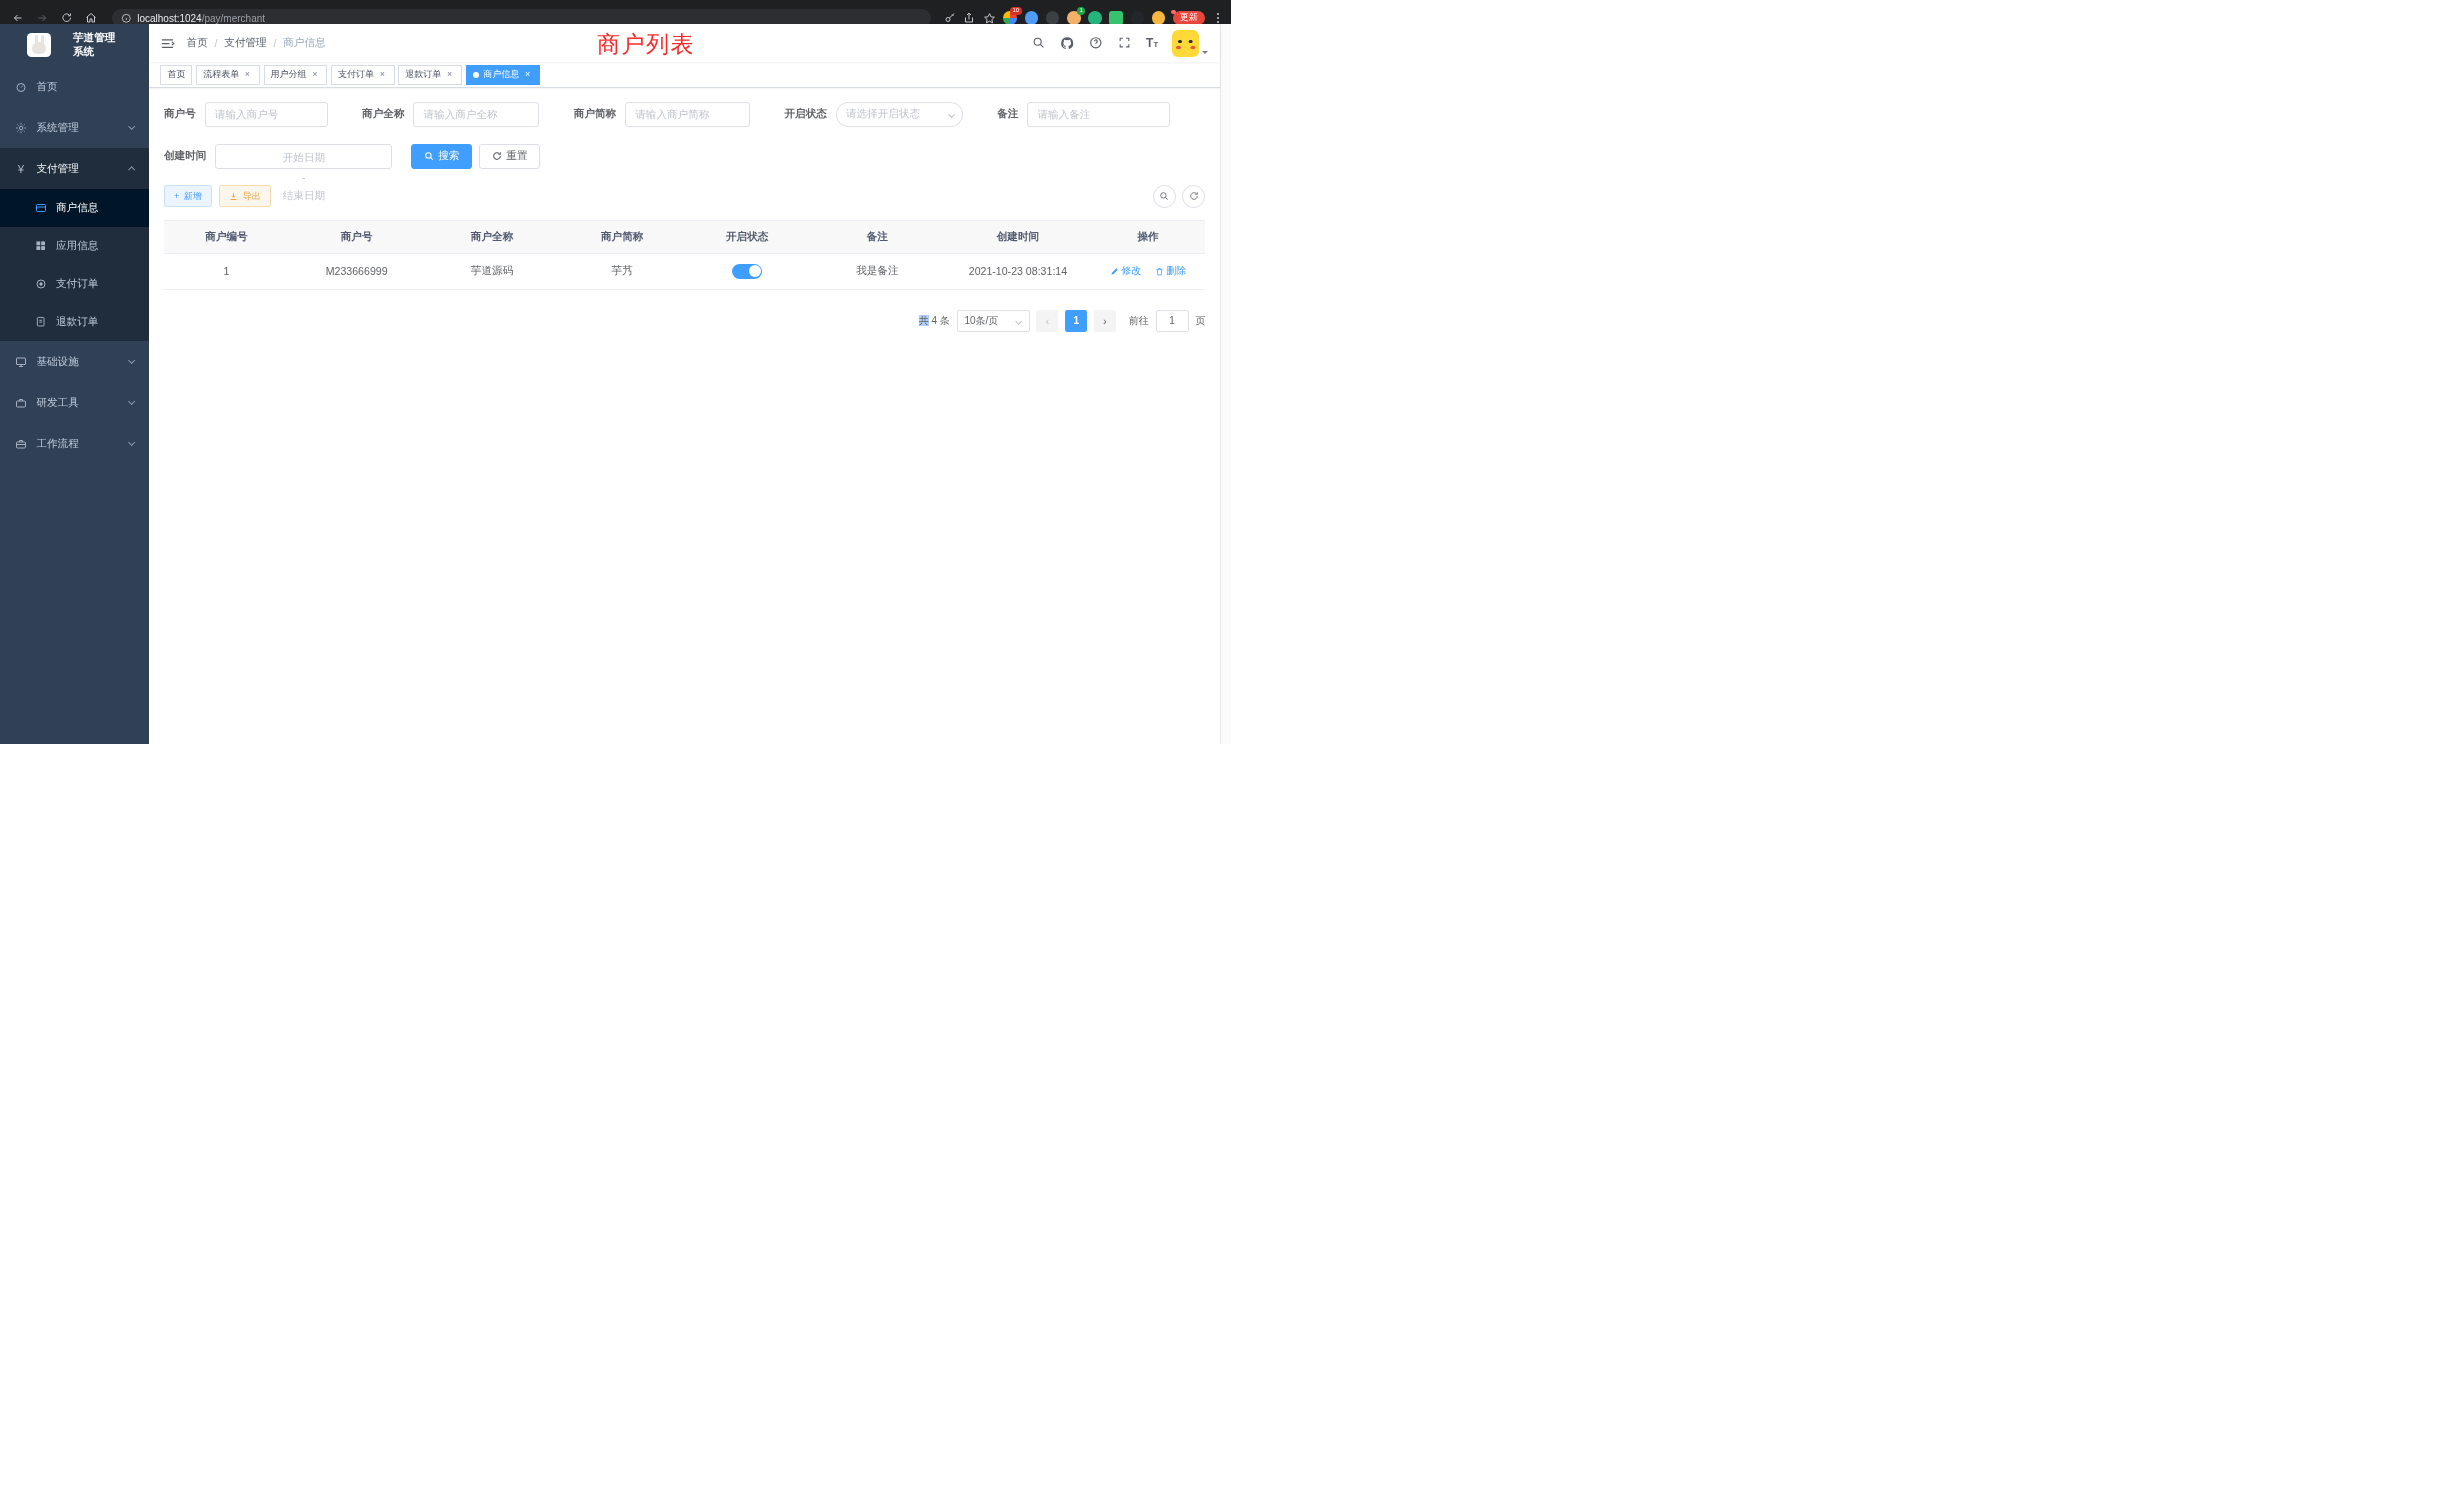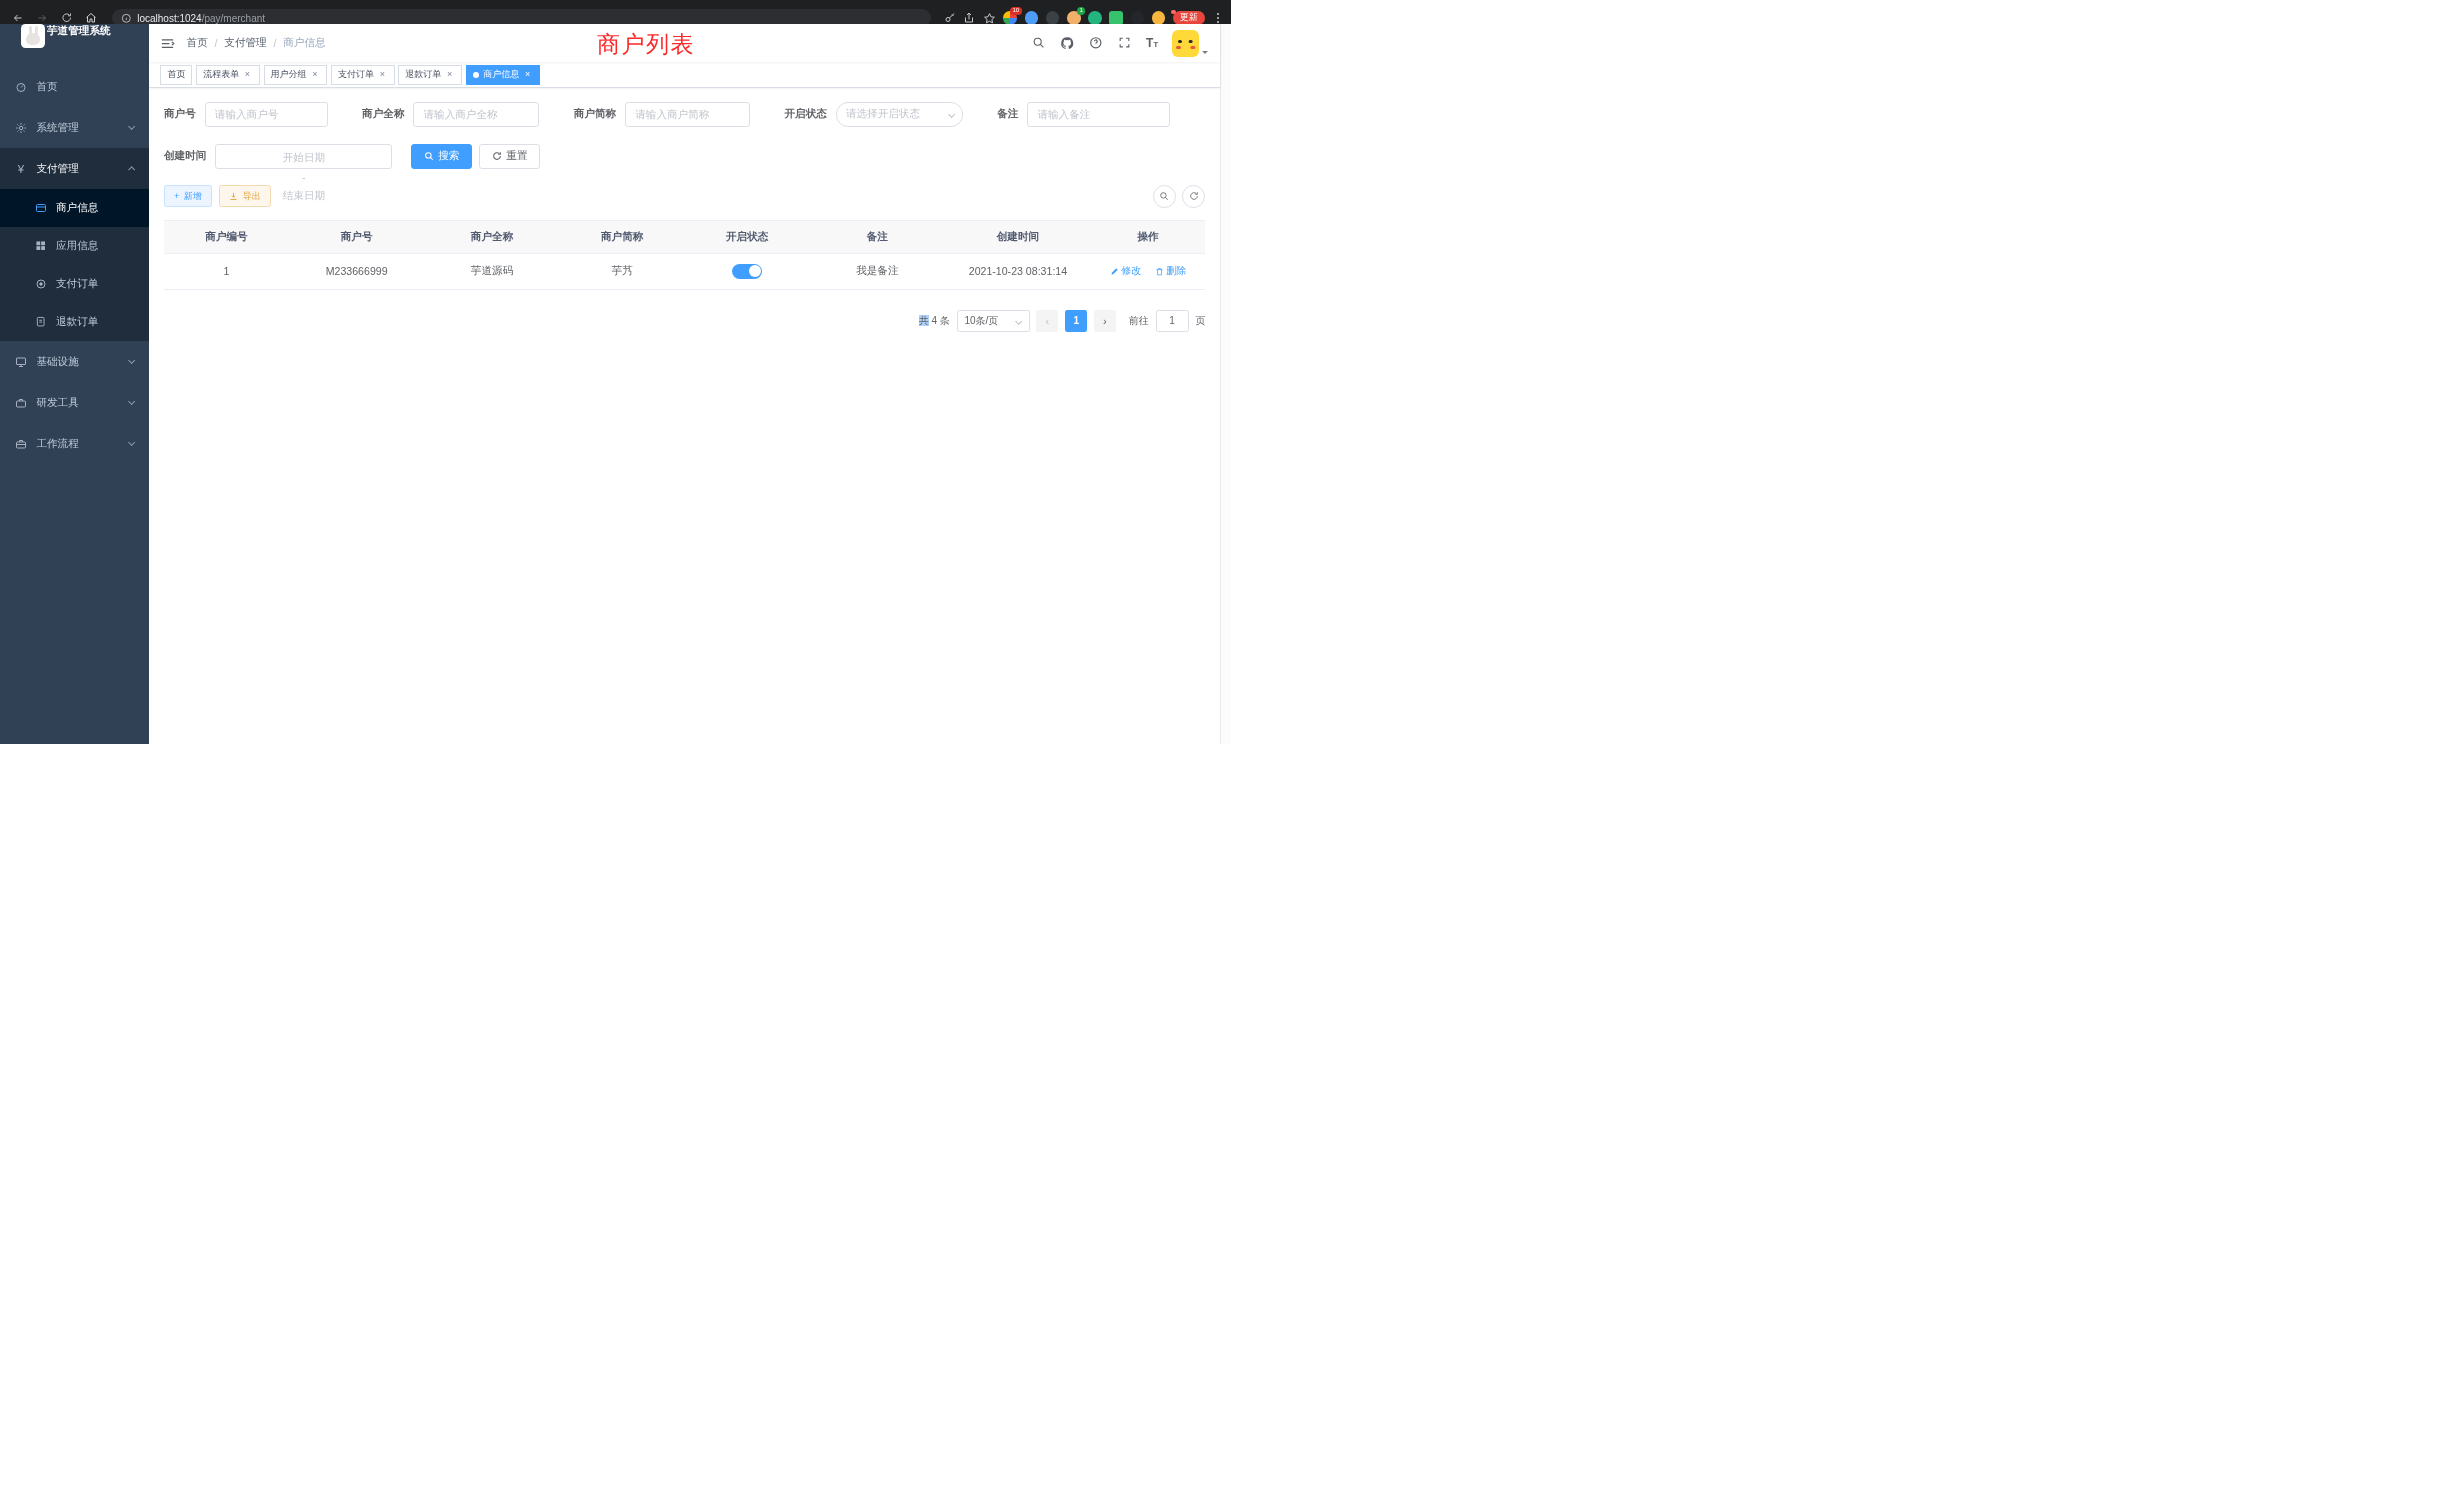--- a/index.html
+++ b/index.html
@@ -27,21 +27,21 @@
   .update-pill .dot{position:absolute;top:-1.5px;left:-1.5px;width:4.5px;height:4.5px;background:#ff6b60;border-radius:50%;}
   .menu-dots{display:flex;flex-direction:column;gap:1.5px;padding:1.5px 4.5px;cursor:pointer;}
   .menu-dots i{width:2.3px;height:2.3px;border-radius:50%;background:#c8cbd0;}
 
   
   .app{position:absolute;top:24px;left:0;right:0;bottom:0;display:flex;}
   .scroll-gutter{position:absolute;top:24px;right:0;bottom:0;width:10.6px;background:#fbfbfb;border-left:0.8px solid #e9e9e9;}
 
   
   .sidebar{width:149px;background:#304156;color:#bfcbd9;flex:0 0 auto;display:flex;flex-direction:column;}
-  .logo{height:42px;display:flex;gap:2px;padding:0 21px;cursor:pointer;}
+  .logo{height:42px;display:flex;align-items:center;gap:22px;padding:0 27px;cursor:pointer;}
   .logo-img{width:24px;height:24px;background:#fff;border-radius:4.5px;position:relative;overflow:hidden;flex:0 0 auto;}
   .logo-img::before{content:"";position:absolute;left:5.3px;top:9px;width:13.6px;height:12px;border-radius:50% 50% 40% 40%;background:#e7e3e0;}
   .logo-img::after{content:"";position:absolute;left:7.6px;top:1.5px;width:3px;height:9px;background:#e7e3e0;border-radius:2.3px;box-shadow:6px 0 0 #e7e3e0;}
   .logo-title{color:#fff;font-weight:bold;font-size:10.6px;}
   .menu-item{height:41px;display:flex;align-items:center;gap:9px;padding:0 14.4px;font-size:10.6px;cursor:pointer;}
   .menu-item .mi{width:13px;height:13px;color:#a7b1c2;display:flex;align-items:center;justify-content:center;font-size:11.4px;flex:0 0 auto;}
   .menu-item .arrow{margin-left:auto;width:5.3px;height:5.3px;border-right:1.1px solid #8a97a8;border-bottom:1.1px solid #8a97a8;transform:rotate(45deg);margin-top:-2.3px;}
   .menu-item .arrow.up{transform:rotate(-135deg);margin-top:3px;}
   .menu-item.parent-active{color:#f4f4f5;}
   .submenu{background:#1f2d3d;}

